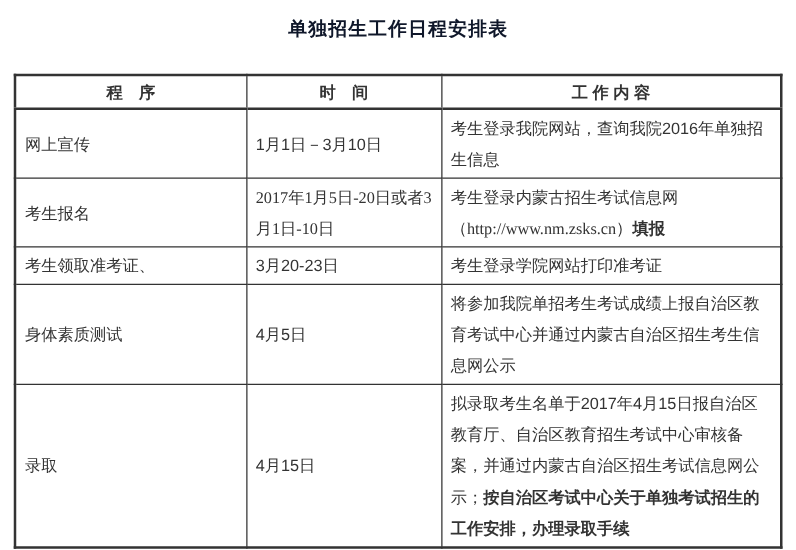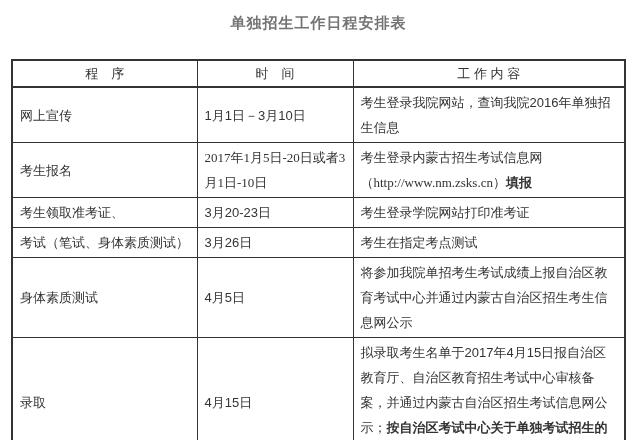--- a/index.html
+++ b/index.html
@@ -13,40 +13,40 @@
     height: 440px;
     background: #ffffff;
     overflow: hidden;
     position: relative;
   }
   .title {
     margin-top: 14px;
     text-align: center;
     font-size: 15px;
     font-weight: bold;
-    color: #737373;
+    color: #0f172a;
     letter-spacing: 1px;
   }
   table.schedule {
     border-collapse: collapse;
     table-layout: fixed;
     width: 613px;
     margin: 26px auto 0 auto;
     border: 2px solid #333333;
     color: #333333;
     font-size: 13px;
   }
   table.schedule col.c1 { width: 185px; }
   table.schedule col.c2 { width: 156px; }
   table.schedule col.c3 { width: 272px; }
   table.schedule th {
     border: 1px solid #333333;
     border-bottom: 2px solid #333333;
     height: 25px;
-    font-weight: normal;
+    font-weight: bold;
     text-align: center;
     vertical-align: middle;
     padding: 0 4px;
     font-size: 13px;
   }
   table.schedule td {
     border: 1px solid #333333;
     vertical-align: middle;
     text-align: left;
     padding: 2px 7px;
@@ -91,25 +91,20 @@
           <td>考生报名</td>
           <td>2017年1月5日-20日或者3月1日-10日</td>
           <td><span>考生登录内蒙古招生考试信息网（http://www.nm.zsks.cn）</span><span class="bold">填报</span></td>
         </tr>
         <tr>
           <td>考生领取准考证、</td>
           <td>3月20-23日</td>
           <td><span>考生登录学院网站打印准考证</span></td>
         </tr>
         <tr>
-          <td>考试（笔试、身体素质测试）</td>
-          <td>3月26日</td>
-          <td><span>考生在指定考点测试</span></td>
-        </tr>
-        <tr>
           <td>身体素质测试</td>
           <td>4月5日</td>
           <td><span>将参加我院单招考生考试成绩上报自治区教育考试中心并通过内蒙古自治区招生考生信息网公示</span></td>
         </tr>
         <tr>
           <td>录取</td>
           <td>4月15日</td>
           <td><span>拟录取考生名单于2017年4月15日报自治区教育厅、自治区教育招生考试中心审核备案，并通过内蒙古自治区招生考试信息网公示；</span><span class="bold">按自治区考试中心关于单独考试招生的工作安排，办理录取手续</span></td>
         </tr>
       </tbody>

